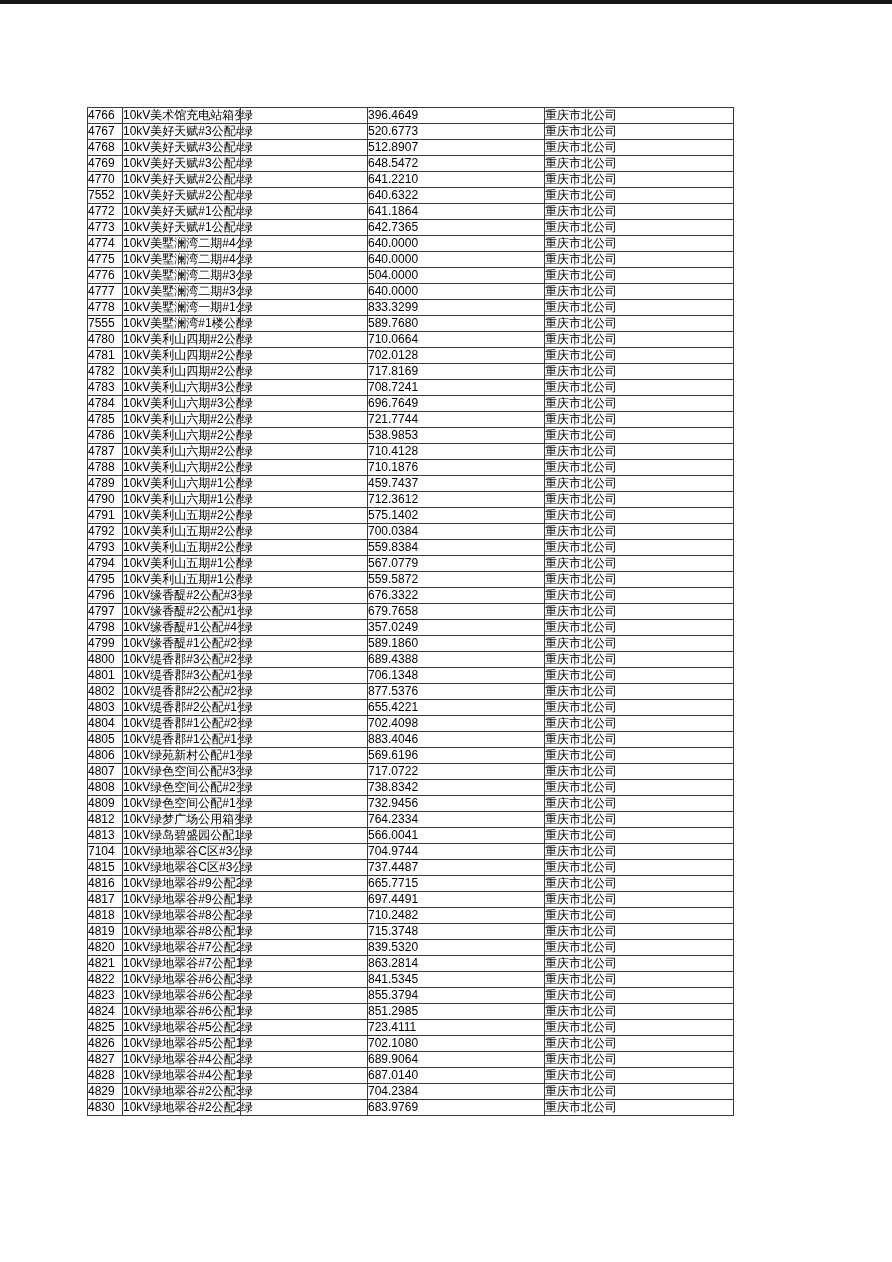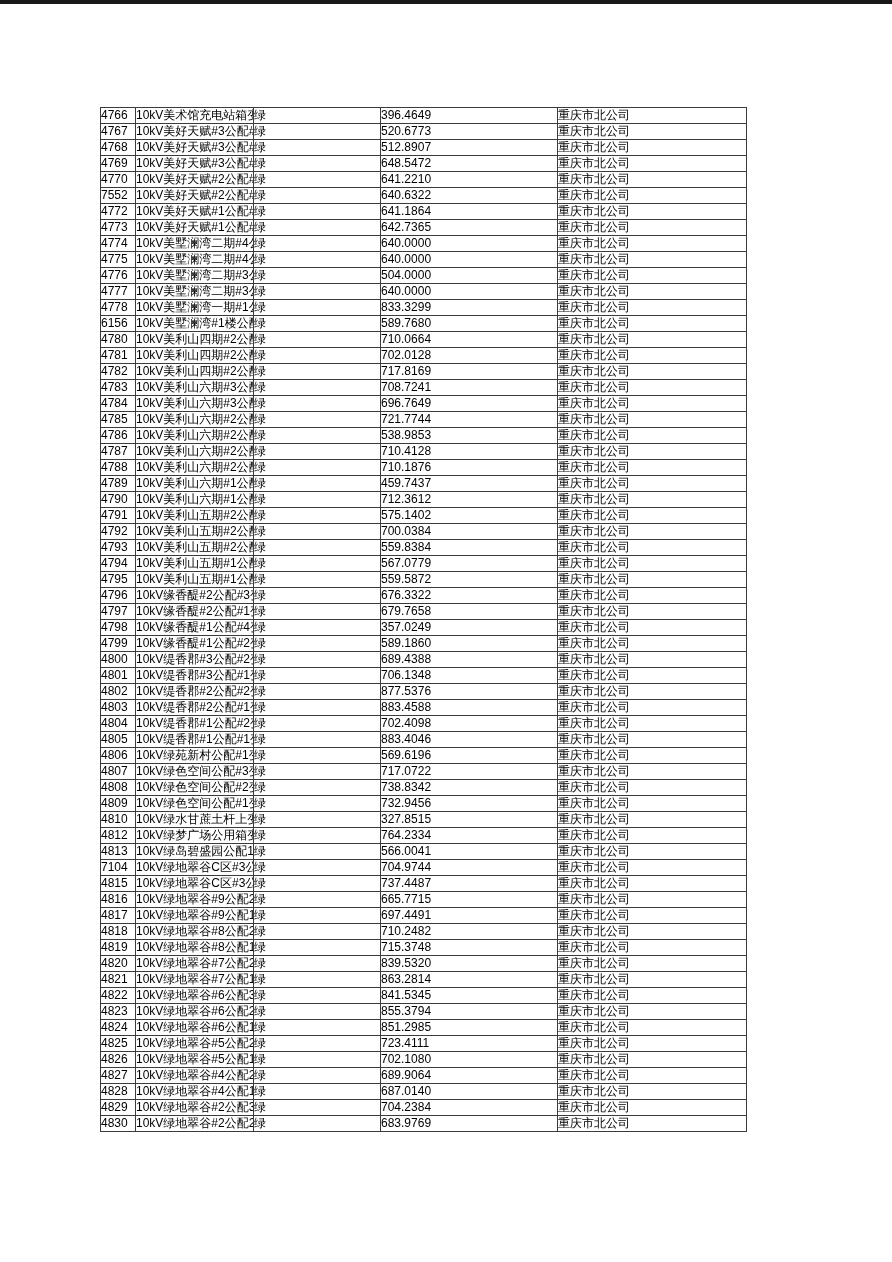--- a/index.html
+++ b/index.html
@@ -12,21 +12,21 @@
     overflow: hidden;
   }
   .top-edge-bar {
     position: absolute;
     left: 0; top: 0;
     width: 892px; height: 4px;
     background: #171717;
   }
   .grid-wrap {
     position: absolute;
-    left: 92px;
+    left: 79px;
     top: 107px;
     padding-left: 8px;
   }
   table.grid {
     border-collapse: collapse;
     table-layout: fixed;
     width: 646px;
   }
   table.grid td {
     border: 1px solid #3b3b3b;
@@ -150,21 +150,21 @@
     <td class="c-company">重庆市北公司</td>
   </tr>
         <tr>
     <td class="c-id">4778</td>
     <td class="c-name">10kV美墅澜湾一期#1公配</td>
     <td class="c-status">绿</td>
     <td class="c-value">833.3299</td>
     <td class="c-company">重庆市北公司</td>
   </tr>
         <tr>
-    <td class="c-id">6156</td>
+    <td class="c-id">7555</td>
     <td class="c-name">10kV美墅澜湾#1楼公配#</td>
     <td class="c-status">绿</td>
     <td class="c-value">589.7680</td>
     <td class="c-company">重庆市北公司</td>
   </tr>
         <tr>
     <td class="c-id">4780</td>
     <td class="c-name">10kV美利山四期#2公配#</td>
     <td class="c-status">绿</td>
     <td class="c-value">710.0664</td>
@@ -321,21 +321,21 @@
     <td class="c-id">4802</td>
     <td class="c-name">10kV缇香郡#2公配#2变</td>
     <td class="c-status">绿</td>
     <td class="c-value">877.5376</td>
     <td class="c-company">重庆市北公司</td>
   </tr>
         <tr>
     <td class="c-id">4803</td>
     <td class="c-name">10kV缇香郡#2公配#1变</td>
     <td class="c-status">绿</td>
-    <td class="c-value">883.4588</td>
+    <td class="c-value">655.4221</td>
     <td class="c-company">重庆市北公司</td>
   </tr>
         <tr>
     <td class="c-id">4804</td>
     <td class="c-name">10kV缇香郡#1公配#2变</td>
     <td class="c-status">绿</td>
     <td class="c-value">702.4098</td>
     <td class="c-company">重庆市北公司</td>
   </tr>
         <tr>
@@ -364,27 +364,20 @@
     <td class="c-name">10kV绿色空间公配#2变</td>
     <td class="c-status">绿</td>
     <td class="c-value">738.8342</td>
     <td class="c-company">重庆市北公司</td>
   </tr>
         <tr>
     <td class="c-id">4809</td>
     <td class="c-name">10kV绿色空间公配#1变</td>
     <td class="c-status">绿</td>
     <td class="c-value">732.9456</td>
-    <td class="c-company">重庆市北公司</td>
-  </tr>
-        <tr>
-    <td class="c-id">4810</td>
-    <td class="c-name">10kV绿水甘蔗土杆上变</td>
-    <td class="c-status">绿</td>
-    <td class="c-value">327.8515</td>
     <td class="c-company">重庆市北公司</td>
   </tr>
         <tr>
     <td class="c-id">4812</td>
     <td class="c-name">10kV绿梦广场公用箱变#1</td>
     <td class="c-status">绿</td>
     <td class="c-value">764.2334</td>
     <td class="c-company">重庆市北公司</td>
   </tr>
         <tr>

